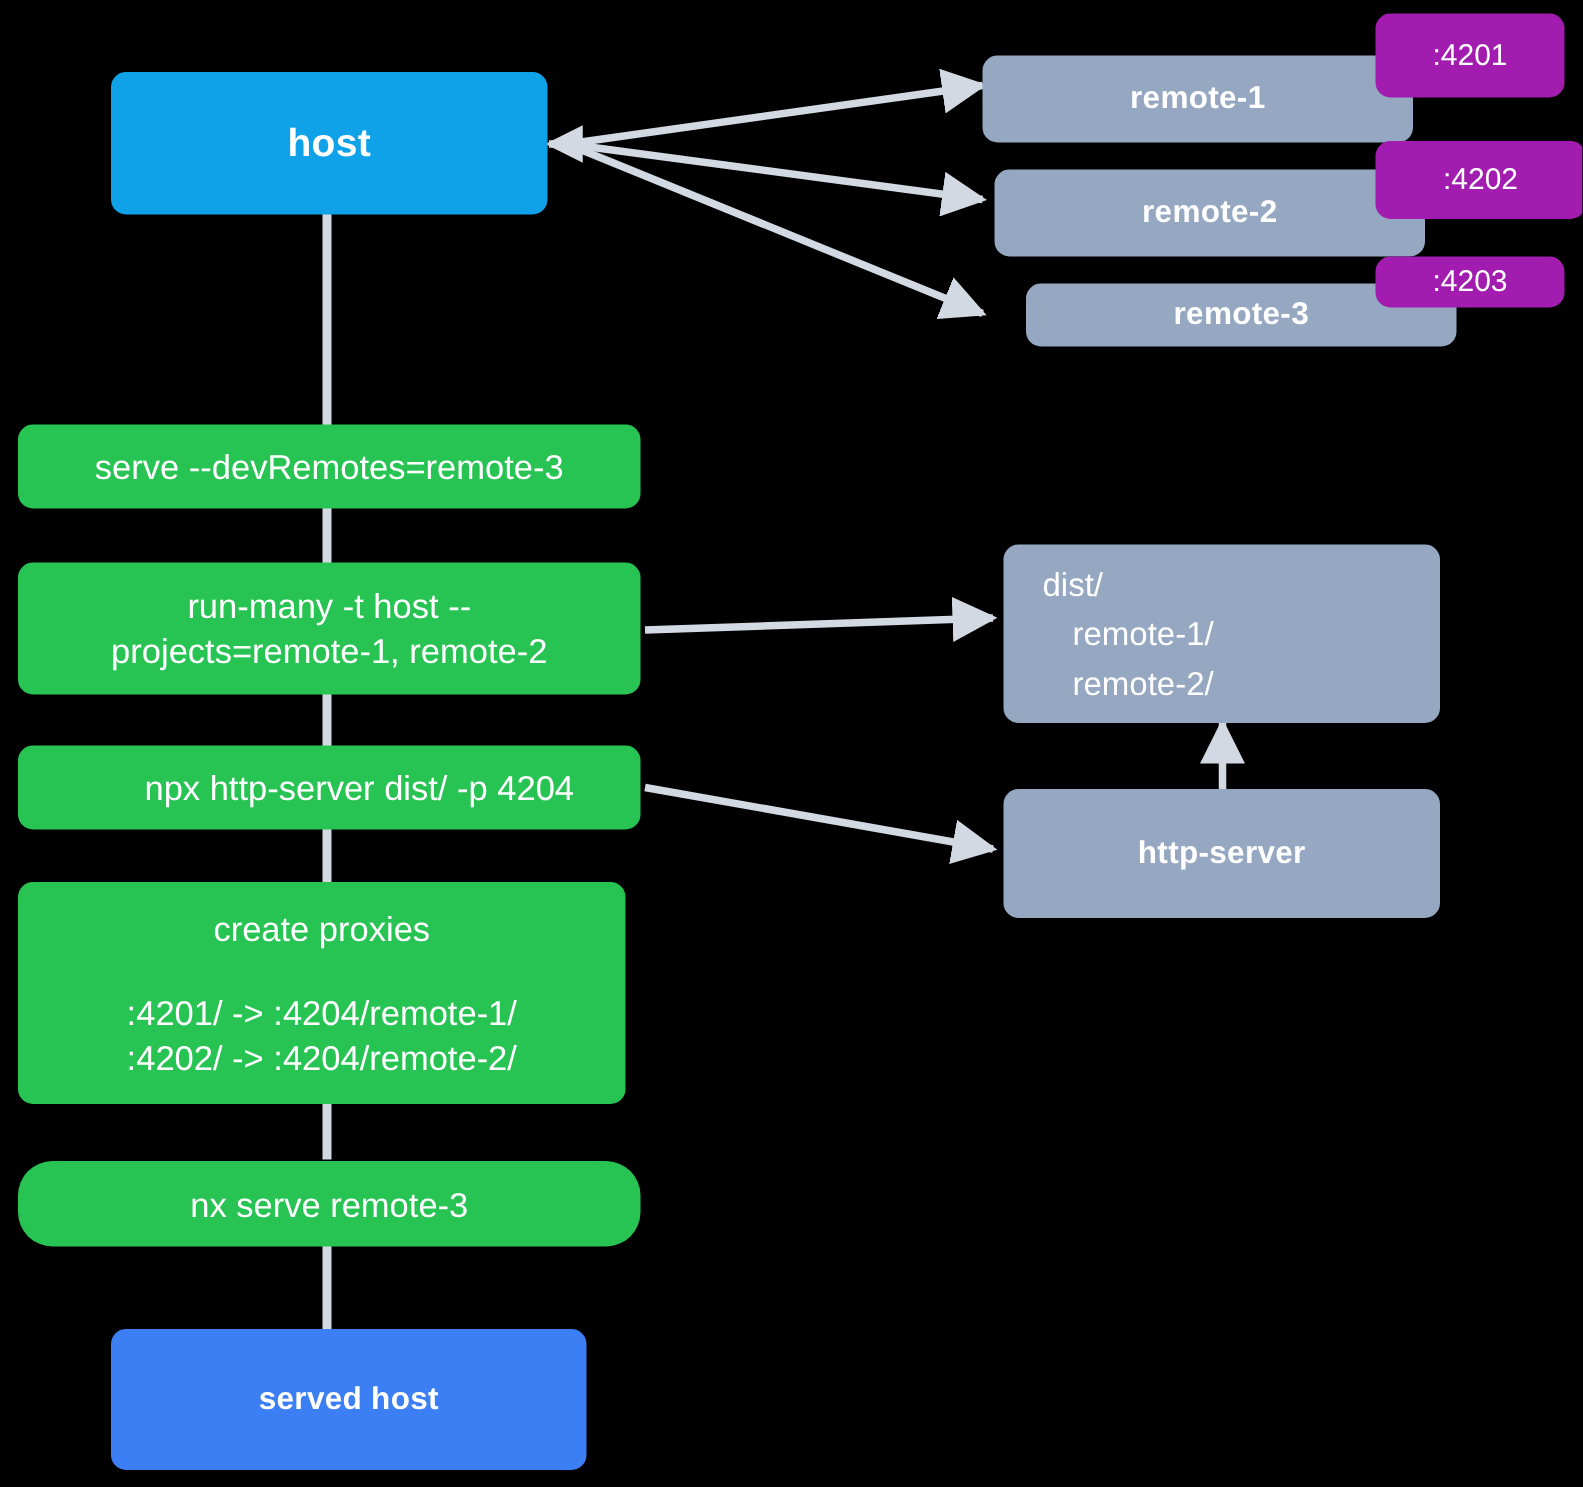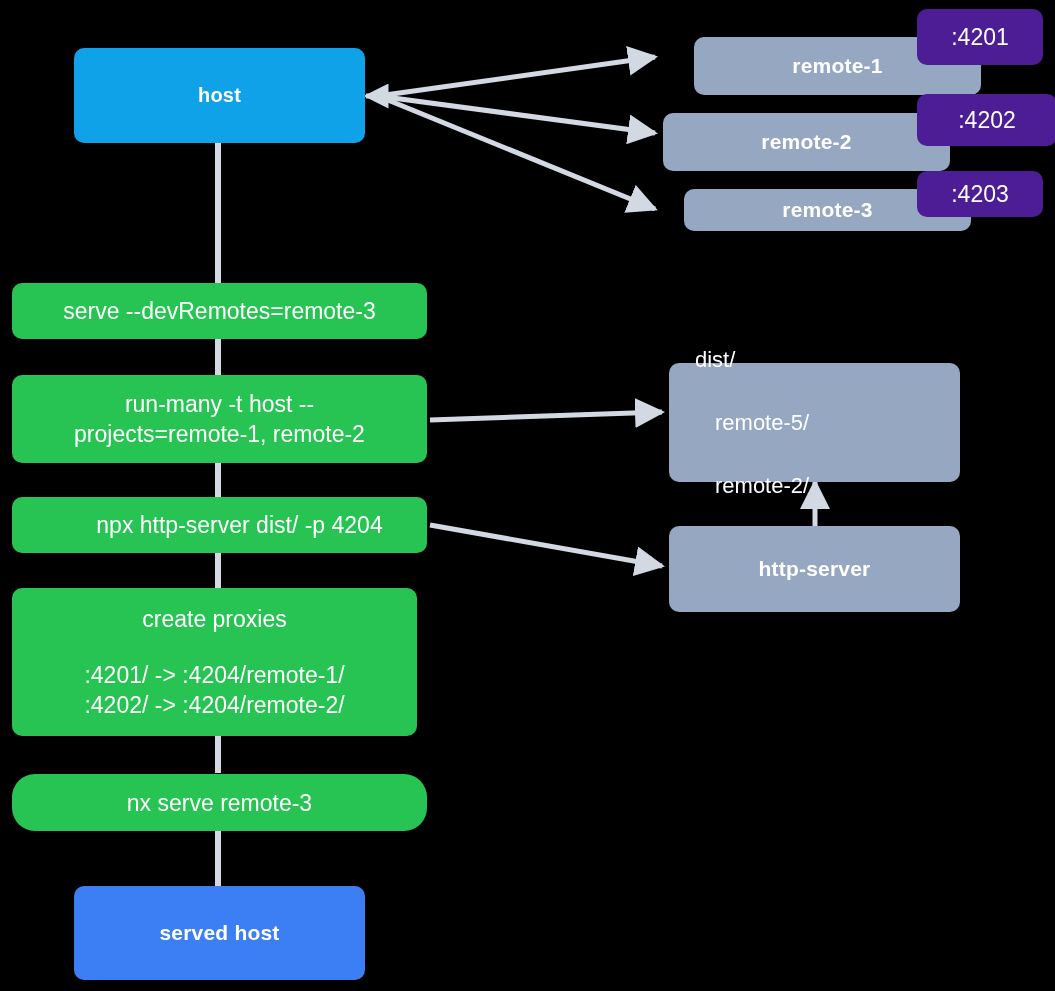--- a/index.html
+++ b/index.html
@@ -26,21 +26,21 @@
     flex-direction: column;
     align-items: center;
     justify-content: center;
     text-align: center;
     color: #ffffff;
     z-index: 3;
   }
   .node-host {
     background: #0FA2E8;
     font-weight: bold;
-    font-size: 20px;
+    font-size: 26px;
     letter-spacing: 0.2px;
   }
   .node-servedhost {
     background: #3C7EF4;
     font-weight: bold;
     font-size: 21px;
     letter-spacing: 0.2px;
   }
   .node-cmd {
     background: #27C453;
@@ -51,22 +51,22 @@
   .node-gray {
     background: #95A7C1;
     font-size: 22px;
   }
   .node-gray.bold {
     font-weight: bold;
     font-size: 21px;
     letter-spacing: 0.2px;
   }
   .node-badge {
-    background: #4c1d95;
-    font-size: 23px;
+    background: #a21caf;
+    font-size: 20px;
     font-weight: normal;
     border-radius: 10px;
     z-index: 6;
   }
   .dist-body {
     width: 100%;
     padding-left: 26px;
     box-sizing: border-box;
     text-align: left;
     line-height: 33px;
@@ -143,38 +143,38 @@
   <div class="vline" style="left:215px; top:336px; height:42px;"></div>
   <div class="vline" style="left:215px; top:460px; height:40px;"></div>
   <div class="vline" style="left:215px; top:551px; height:38px;"></div>
   <div class="vline" style="left:215px; top:735px; height:38px;"></div>
   <div class="vline" style="left:215px; top:830px; height:58px;"></div>
 
   <div class="node node-host" style="left:74px; top:48px; width:291px; height:95px;">
     <span>host</span>
   </div>
 
-  <div class="node node-gray bold" style="left:694px; top:37px; width:287px; height:58px;">
+  <div class="node node-gray bold" style="left:655px; top:37px; width:287px; height:58px;">
     <span>remote-1</span>
   </div>
   <div class="node node-badge" style="left:917px; top:9px; width:126px; height:56px;">
     <span>:4201</span>
   </div>
 
   <div class="node node-gray bold" style="left:663px; top:113px; width:287px; height:58px;">
     <span>remote-2</span>
   </div>
   <div class="node node-badge" style="left:917px; top:94px; width:140px; height:52px;">
     <span>:4202</span>
   </div>
 
   <div class="node node-gray bold" style="left:684px; top:189px; width:287px; height:42px;text-align:center;">
     <span>remote-3</span>
   </div>
-  <div class="node node-badge" style="left:917px; top:171px; width:126px; height:46px;">
+  <div class="node node-badge" style="left:917px; top:171px; width:126px; height:34px;">
     <span>:4203</span>
   </div>
 
   <div class="node node-cmd" style="left:12px; top:283px; width:415px; height:56px;">
     <span>serve --devRemotes=remote-3</span>
   </div>
 
   <div class="node node-cmd" style="left:12px; top:375px; width:415px; height:88px;">
     <span class="cmd-multiline">run-many -t host --</span>
     <span class="cmd-multiline">projects=remote-1, remote-2</span>
@@ -188,27 +188,27 @@
     <span class="cmd-multiline">create proxies</span>
     <span class="cmd-gap"></span>
     <span class="cmd-multiline">:4201/ -&gt; :4204/remote-1/</span>
     <span class="cmd-multiline">:4202/ -&gt; :4204/remote-2/</span>
   </div>
 
   <div class="node node-cmd" style="left:12px; top:774px; width:415px; height:57px;border-radius:23px;">
     <span>nx serve remote-3</span>
   </div>
 
-  <div class="node node-servedhost" style="left:74px; top:886px; width:291px; height:94px;">
+  <div class="node node-servedhost" style="left:74px; top:886px; width:317px; height:94px;">
     <span>served host</span>
   </div>
 
-  <div class="node node-gray" style="left:669px; top:363px; width:291px; height:119px; align-items:flex-start;gap:30px;">
+  <div class="node node-gray" style="left:669px; top:363px; width:291px; height:119px; align-items:flex-start;">
     <span class="dist-body">dist/</span>
-    <span class="dist-body dist-indent">remote-5/</span>
+    <span class="dist-body dist-indent">remote-1/</span>
     <span class="dist-body dist-indent">remote-2/</span>
   </div>
 
   <div class="node node-gray bold" style="left:669px; top:526px; width:291px; height:86px;">
     <span>http-server</span>
   </div>
 
 </div>
 
 </body></html>

